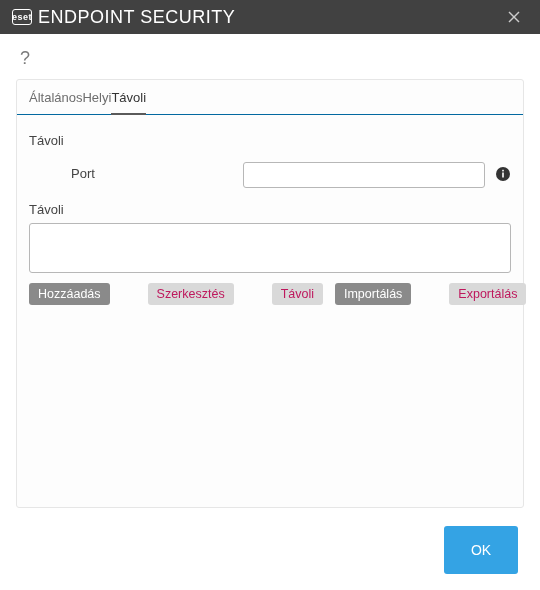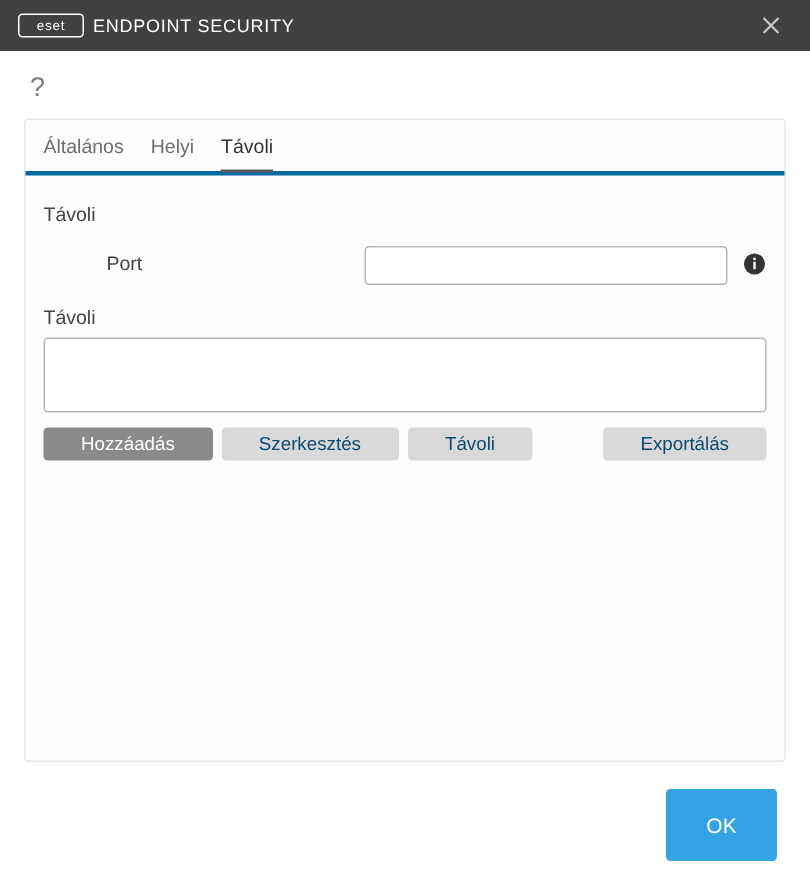--- a/index.html
+++ b/index.html
@@ -2,58 +2,58 @@
 <html><head>
 <meta charset="utf-8">
 <style>
   * { box-sizing: border-box; margin: 0; padding: 0; }
   html, body { width: 540px; height: 590px; font-family: "Segoe UI", Arial, sans-serif; background: #fff; color: #333; }
   .window { width: 540px; height: 590px; display: flex; flex-direction: column; background: #fff; }
 
   
   .titlebar { height: 34px; background: #414141; color: #fff; display: flex; align-items: center; padding: 0 12px 0 12px; }
   .brand { display: flex; align-items: center; gap: 6px; font-size: 13px; letter-spacing: 0.5px; }
-  .brand-badge { display:inline-flex; align-items:center; justify-content:center; width:44px; height:16px; border:1.5px solid #fff; border-radius:3px; font-size:9px; font-weight:400; color:#fff; }
-  .brand-text { font-weight: 300; font-size: 12px; }
+  .brand-badge { display:inline-flex; align-items:center; justify-content:center; width:20px; height:16px; border:1.5px solid #fff; border-radius:3px; font-size:9px; font-weight:700; color:#fff; }
+  .brand-text { font-weight: 300; font-size: 18px; }
   .titlebar-spacer { flex: 1; }
   .title-close { width: 28px; height: 28px; display:flex; align-items:center; justify-content:center; color:#ddd; cursor:pointer; }
   .title-close svg { width:12px; height:12px; stroke:#ccc; stroke-width:1.4; }
 
   
   .header { display:flex; align-items:center; padding: 14px 20px 10px 20px; }
   .page-title { font-size: 20px; color:#3e3e3e; font-weight: 400; flex:1; }
   .help-icon { color:#7a7a7a; font-size:18px; cursor:pointer; }
 
   
   .panel { margin: 0 16px; border:1px solid #e6e6e6; border-radius:3px; background:#fdfdfd; flex:1; display:flex; flex-direction:column; padding: 0 0 10px 0; min-height: 0; }
 
   
-  .tabs { display:flex; gap:18px; padding: 10px 12px 0 12px; border-bottom:3px solid #0369a1; font-size:13px; }
+  .tabs { display:flex; padding: 10px 12px 0 12px; border-bottom:1px solid #0369a1; font-size:13px; }
   .tab { color:#6d6d6d; padding-bottom:8px; cursor:pointer; }
   .tab.active { color:#333; border-bottom:2px solid #5a5a5a; margin-bottom:-1px; font-weight:500; }
 
   
   .body { padding: 14px 12px 0 12px; font-size:13px; color:#444; }
   .section-label { margin: 4px 0 14px 0; color:#444; }
 
   .row { display:flex; align-items:flex-start; margin-bottom: 14px; margin-left: 42px; }
   .row-label { width: 210px; padding-top:4px; color:#444; }
   .row-field { flex:1; display:flex; align-items:flex-start; gap:10px; }
   input[type=text].fld { width: 242px; height:26px; border:1px solid #b7b7b7; border-radius:3px; padding:2px 6px; font-size:13px; background:#fff; }
   textarea.fld { width:242px; height:88px; border:1px solid #b7b7b7; border-radius:3px; padding:4px 6px; font-size:13px; background:#fff; resize:none; }
   .info-icon { width:16px; height:16px; margin-top:4px; color:#333; cursor:pointer; }
   .info-icon svg { width:16px; height:16px; }
 
   .zones-label { margin: 14px 0 6px 0; }
   .zones-box { width: 100%; height:50px; border:1px solid #b7b7b7; border-radius:3px; background:#fff; }
 
   .btn-row { display:flex; gap:6px; margin-top:10px; }
   .btn-row .spacer { flex:1; }
-  .btn { border:none; border-radius:3px; padding: 4px 25px; font-size:12.5px; cursor:pointer; color:#fff; background:#8a8a8a; }
-  .btn.disabled { background:#d9d9d9; color:#0c4a6e; cursor:default; }
+  .btn { border:none; border-radius:3px; padding: 4px 9px; font-size:12.5px; cursor:pointer; color:#fff; background:#8a8a8a; }
+  .btn.disabled { background:#d9d9d9; color:#be185d; cursor:default;margin-left:32px; }
 
   
   .footer { padding: 18px 22px 16px 0; display:flex; justify-content:flex-end; }
   .ok-btn { background:#34a3e4; color:#fff; border:none; border-radius:3px; width:74px; height:48px; font-size:14px; cursor:pointer; }
 </style>
 </head>
 <body>
 
 <div class="window">
 
@@ -103,20 +103,21 @@
 
 
       <div class="zones-label">Távoli</div>
       <div class="zones-box"></div>
 
       <div class="btn-row">
         <button class="btn">Hozzáadás</button>
         <button class="btn disabled">Szerkesztés</button>
         <button class="btn disabled">Távoli</button>
         <div class="spacer"></div>
+        <button class="btn">Importálás</button>
         <button class="btn disabled">Exportálás</button>
       </div>
 
     </div>
   </div>
 
   <div class="footer">
     <button class="ok-btn">OK</button>
   </div>
 

